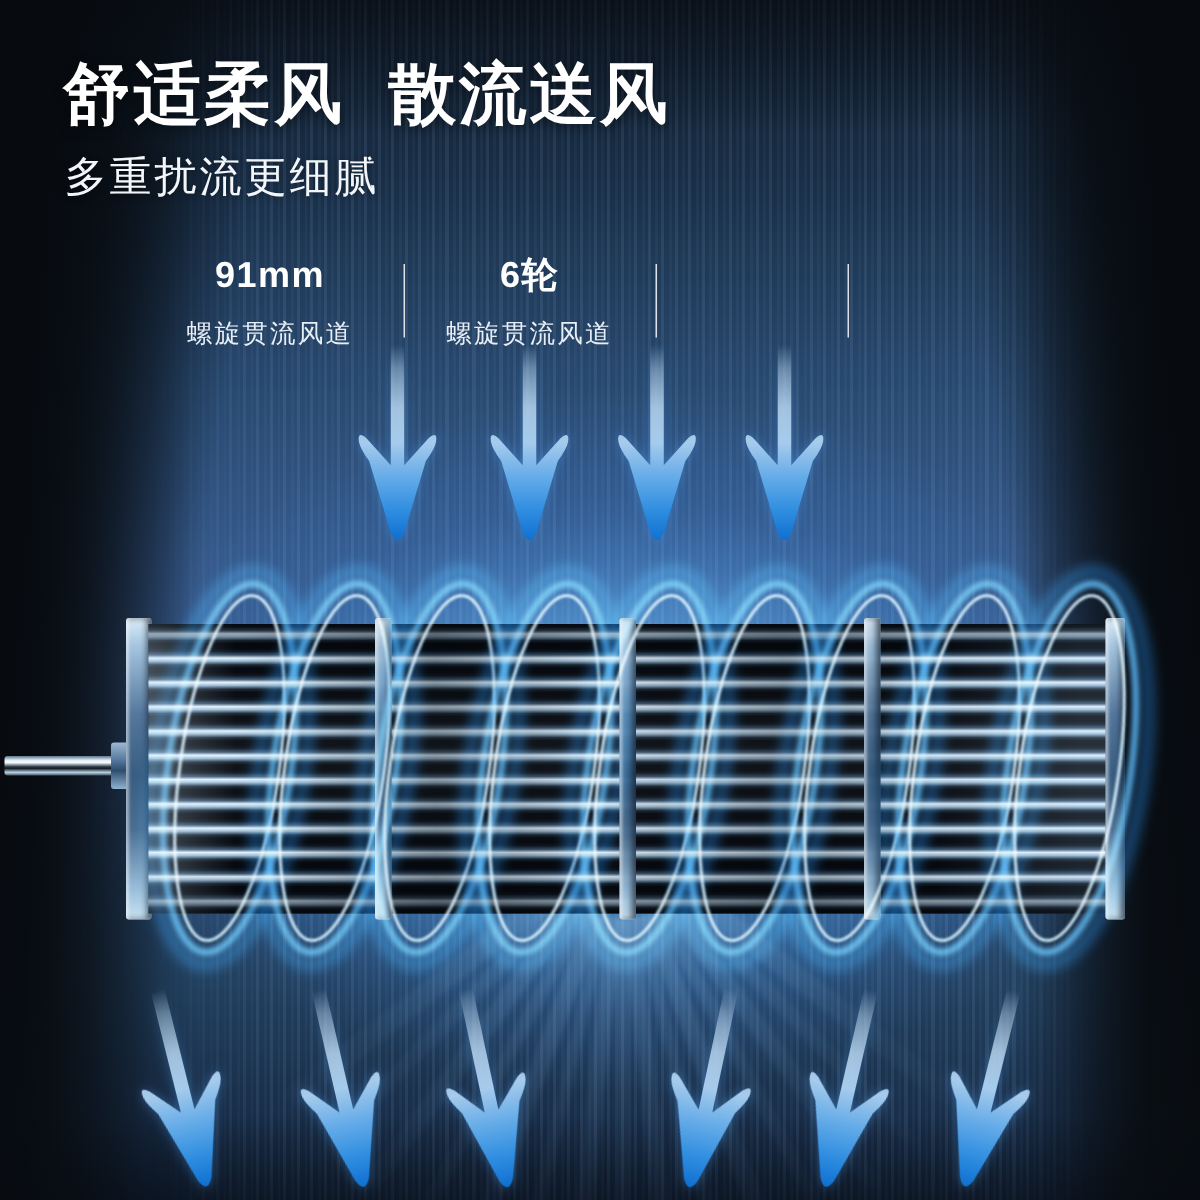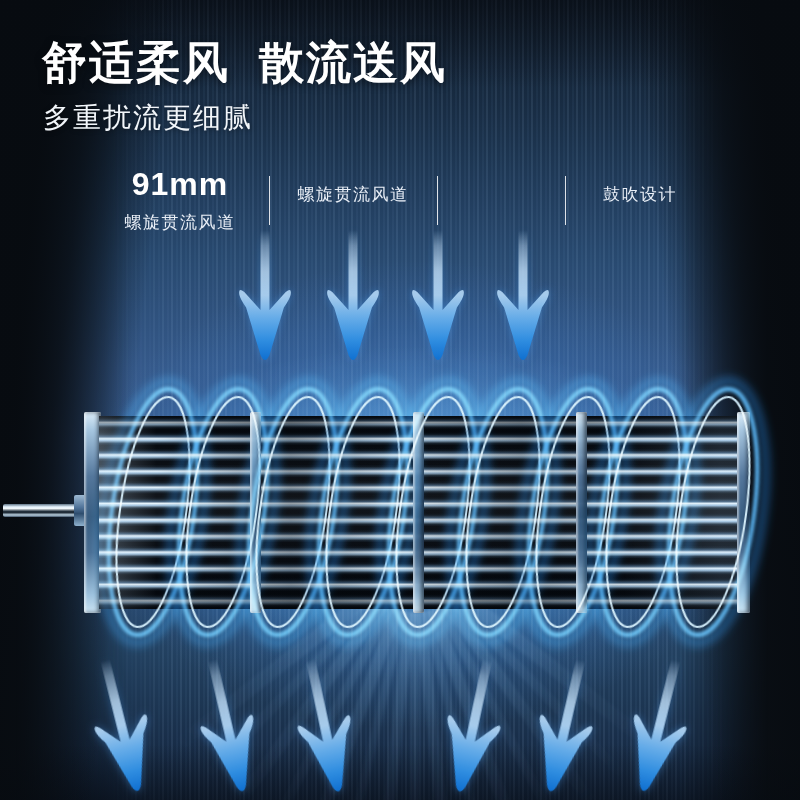--- a/index.html
+++ b/index.html
@@ -39,21 +39,21 @@
     margin:0;font-size:45px;font-weight:700;color:#fff;
     letter-spacing:2px;white-space:pre;line-height:1.2;
     text-shadow:0 2px 8px rgba(0,0,0,.45);
   }
   .subtitle{
     margin:13px 0 16px 1px;font-size:28px;font-weight:400;color:#f2f6fa;
     letter-spacing:2px;line-height:1.1;text-shadow:0 1px 5px rgba(0,0,0,.4);
   }
   
   .spec{position:absolute;top:170px;width:180px;text-align:center;}
-  .spec-value{font-size:32px;font-weight:700;color:#ffffff;letter-spacing:1px;line-height:28px;}
+  .spec-value{font-size:24px;font-weight:700;color:#ffffff;letter-spacing:1px;line-height:28px;}
   .spec-label{margin-top:13px;font-size:17px;color:#e8eef6;letter-spacing:1.5px;}
   .s1{left:90px}.s2{left:263px}.s3{left:410px}.s4{left:550px}
   .spec-divider{position:absolute;top:176px;width:1px;height:49px;background:rgba(255,255,255,.85);}
   .d1{left:269px}.d2{left:437px}.d3{left:565px}
   
   .arrow{position:absolute;width:64px;height:135px;filter:drop-shadow(0 0 4px rgba(70,150,230,.45));}
   .arrow use{fill:url(#arrowGrad);}
   .a1{left:233px;top:230px}.a2{left:321px;top:230px}.a3{left:406px;top:230px}.a4{left:491px;top:230px}
   .arrow.bottom{height:140px;top:658px;}
   .b1{left:90px;transform:rotate(-14deg)}
@@ -157,26 +157,26 @@
     <h1 class="title">舒适柔风  散流送风</h1>
     <p class="subtitle">多重扰流更细腻</p>
   </div>
 
   <div>
     <div class="spec s1">
       <div class="spec-value">91mm</div>
       <div class="spec-label">螺旋贯流风道</div>
     </div>
     <div class="spec s2">
+      <div class="spec-value">6轮</div>
       <div class="spec-label">螺旋贯流风道</div>
     </div>
     <div class="spec s3">
     </div>
     <div class="spec s4">
-      <div class="spec-label">鼓吹设计</div>
     </div>
     <i class="spec-divider d1"></i>
     <i class="spec-divider d2"></i>
     <i class="spec-divider d3"></i>
   </div>
 
   <svg class="arrow top a1" viewBox="0 0 64 150">
       <use href="#flowArrow"></use>
     </svg>
   <svg class="arrow top a2" viewBox="0 0 64 150">

